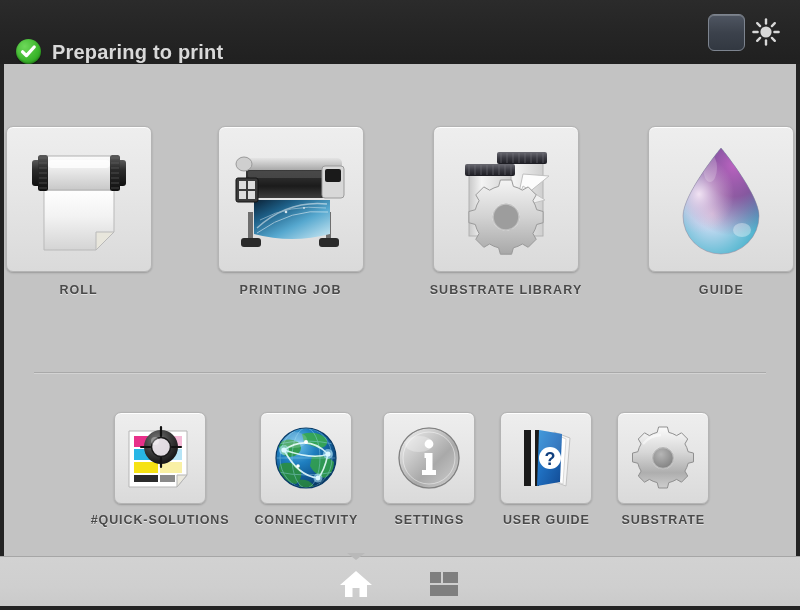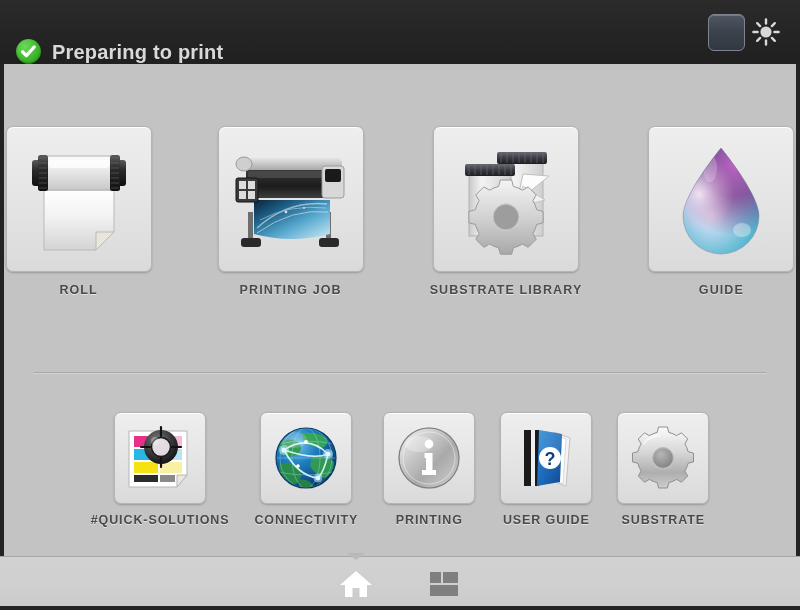--- a/index.html
+++ b/index.html
@@ -554,21 +554,21 @@
               </linearGradient>
             </defs>
             <circle cx="38" cy="38" r="30" fill="url(#discG)" stroke="#8d8d8d" stroke-width="1.2"></circle>
             <circle cx="38" cy="38" r="26" fill="none" stroke="#ffffff" stroke-width="1" opacity=".45"></circle>
             <ellipse cx="28" cy="24" rx="14" ry="8" fill="#ffffff" opacity=".3"></ellipse>
             <circle cx="38" cy="24" r="4.4" fill="#ffffff"></circle>
             <path d="M33.5 33 L41.5 33 L41.5 50 L45 50 L45 55 L31 55 L31 50 L35 50 L35 38 L33.5 38 Z" fill="#ffffff"></path>
             <circle cx="38" cy="38" r="30" fill="none" stroke="#6f6f6f" stroke-width=".8" opacity=".6"></circle>
           </svg>
         </div>
-        <div class="tile-label">PRINTING</div>
+        <div class="tile-label">SETTINGS</div>
       </div>
 
       <div class="tile">
         <div class="card card-sm">
           <svg width="76" height="76" viewBox="0 0 76 76">
             <defs>
               <linearGradient id="bookG" x1="0" y1="0" x2="1" y2="1">
                 <stop offset="0" stop-color="#2a8fd8"></stop>
                 <stop offset=".45" stop-color="#1f6fc0"></stop>
                 <stop offset="1" stop-color="#124a93"></stop>

